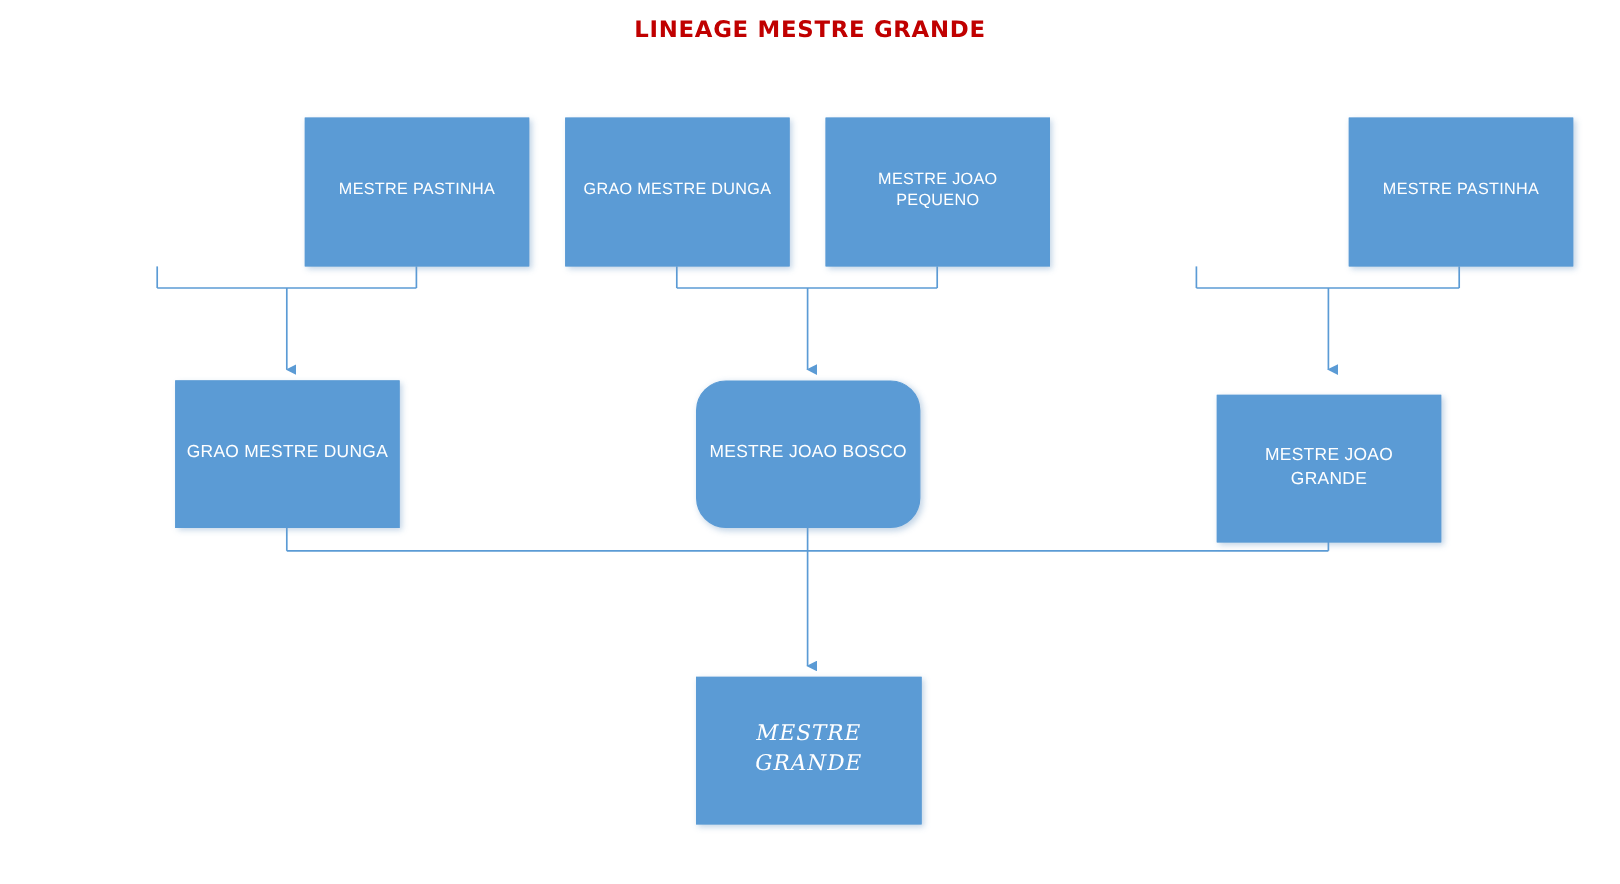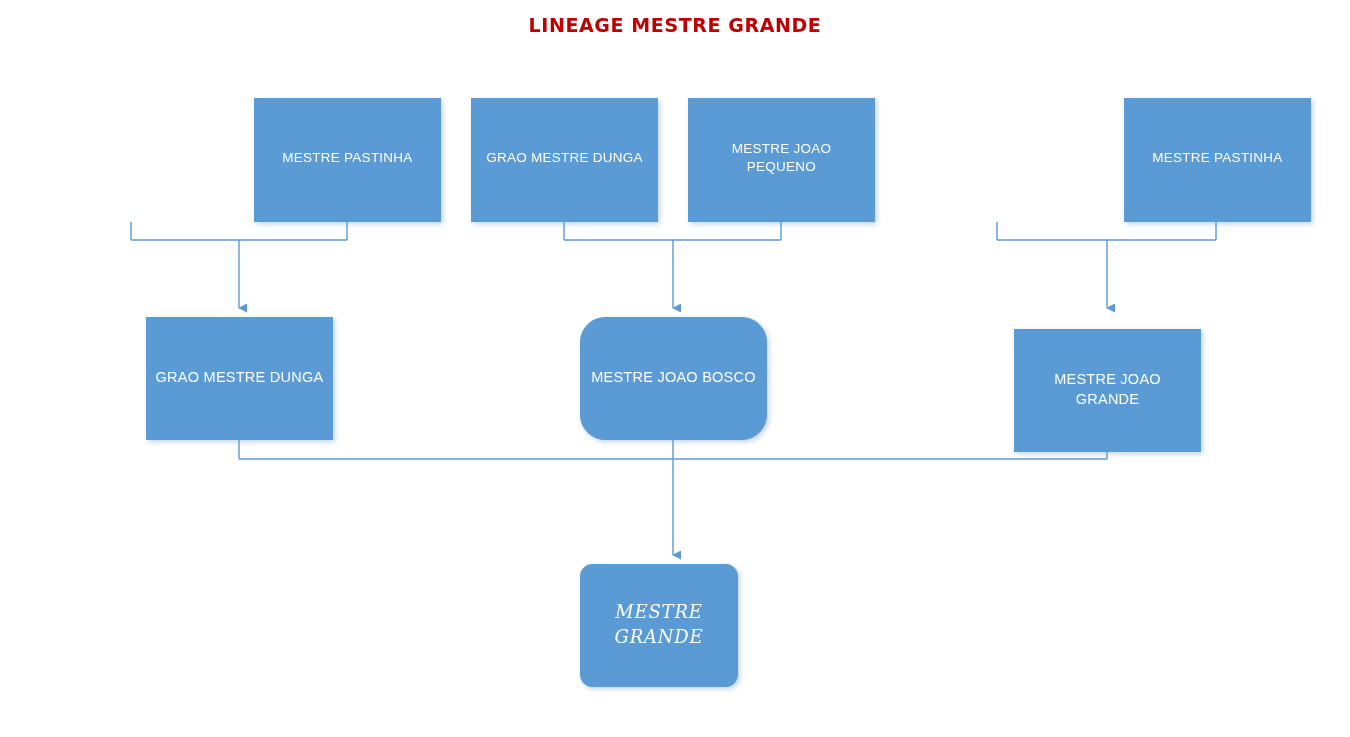--- a/index.html
+++ b/index.html
@@ -157,17 +157,17 @@
   </div>
 
   <div class="node gen2" style="left:580px; top:317px; width:187px; height:123px;border-radius:25px;">
     <span class="node-label">MESTRE JOAO BOSCO</span>
   </div>
 
   <div class="node gen2" style="left:1014px; top:317px; width:187px; height:123px;margin-top:12px;">
     <span class="node-label">MESTRE JOAO GRANDE</span>
   </div>
 
-  <div class="node gen3" style="left:580px; top:564px; width:158px; height:123px;border-radius:12px;">
+  <div class="node gen3" style="left:580px; top:564px; width:188px; height:123px;">
     <span class="node-label">MESTRE GRANDE</span>
   </div>
 
 </div>
 
 </body></html>

